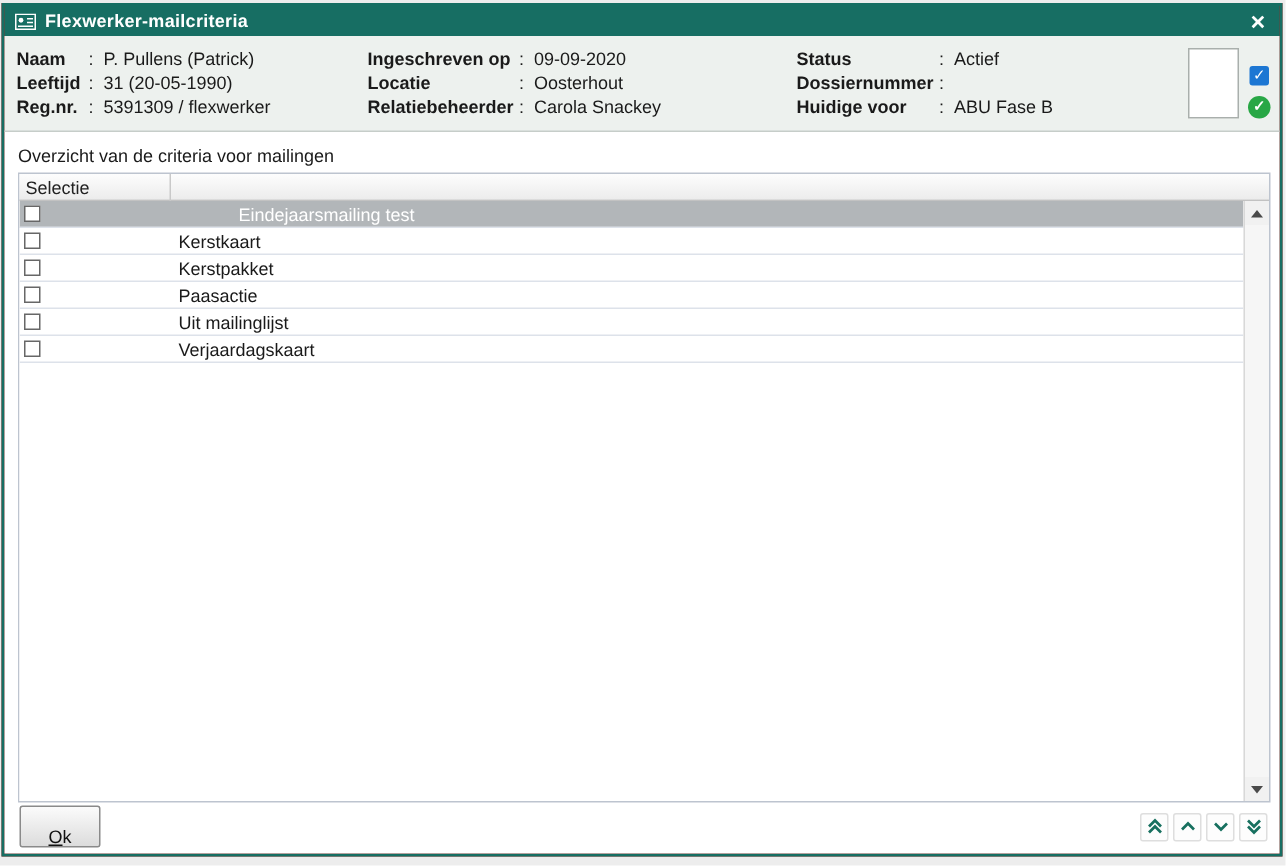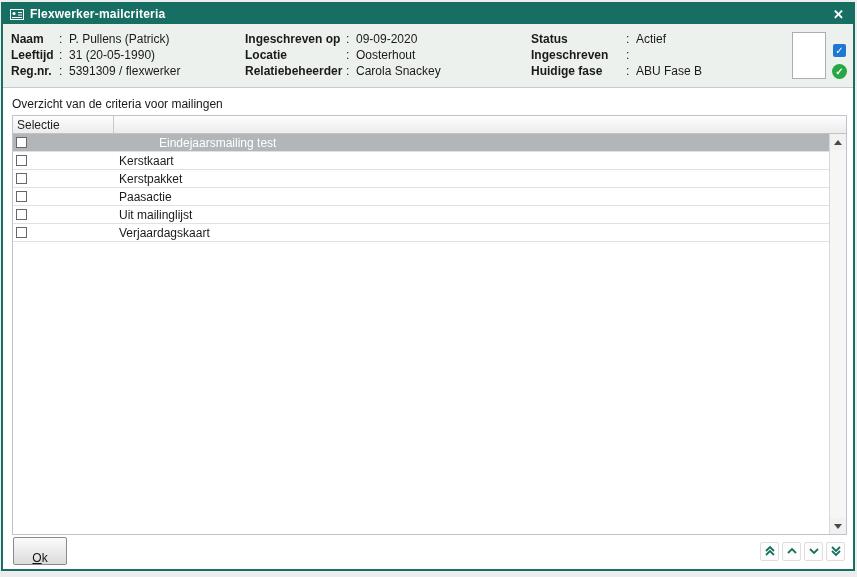--- a/index.html
+++ b/index.html
@@ -155,26 +155,26 @@
         <span class="fvalue">Carola Snackey</span>
       </div>
     </div>
     <div class="hcol hcol3">
       <div class="field">
         <span class="flabel">Status</span>
         <span class="fsep">:</span>
         <span class="fvalue">Actief</span>
       </div>
       <div class="field">
-        <span class="flabel">Ingeschreven</span>
+        <span class="flabel">Dossiernummer</span>
         <span class="fsep">:</span>
         <span class="fvalue"></span>
       </div>
       <div class="field">
-        <span class="flabel">Huidige fase</span>
+        <span class="flabel">Huidige voor</span>
         <span class="fsep">:</span>
         <span class="fvalue">ABU Fase B</span>
       </div>
     </div>
     <div class="photo"></div>
     <div class="flags">
       <span class="bluecheck">✓</span>
       <span class="greencheck">✓</span>
     </div>
   </div>

